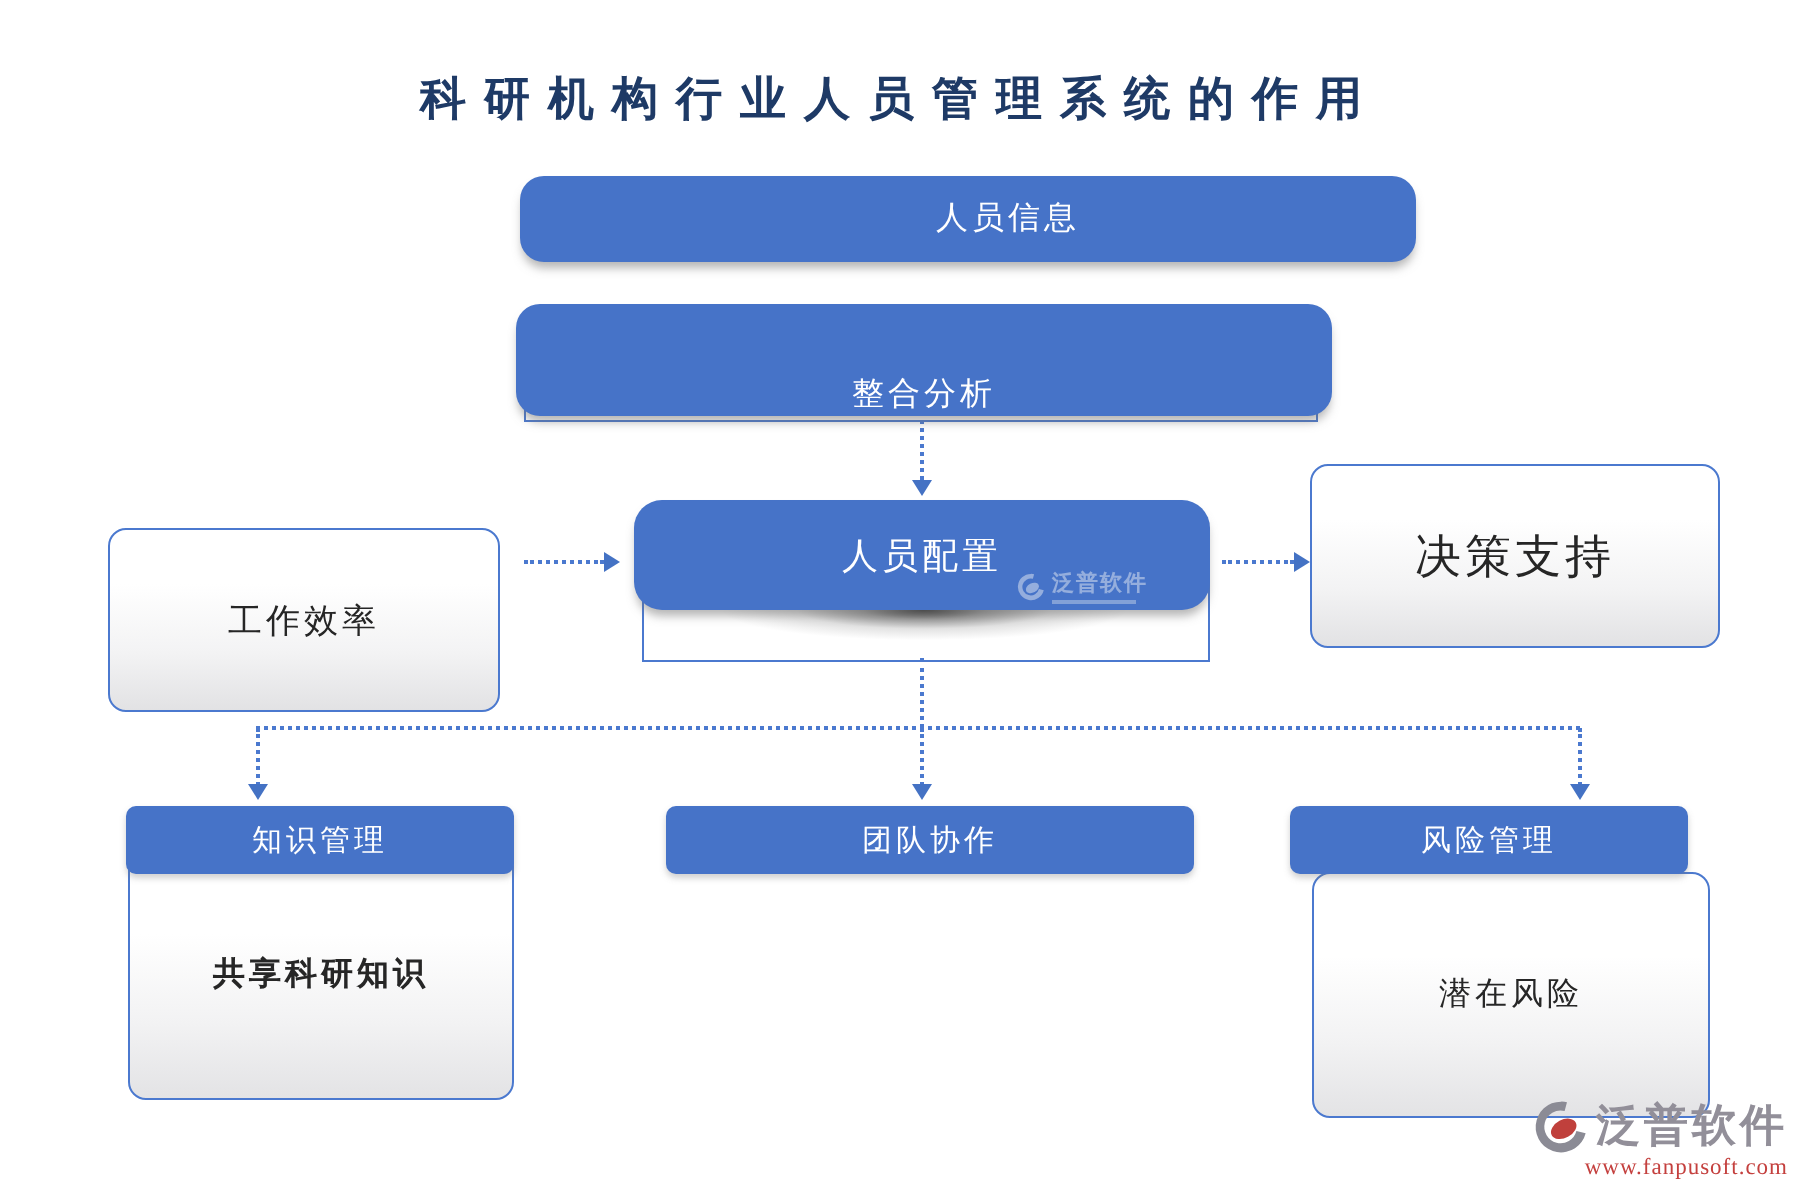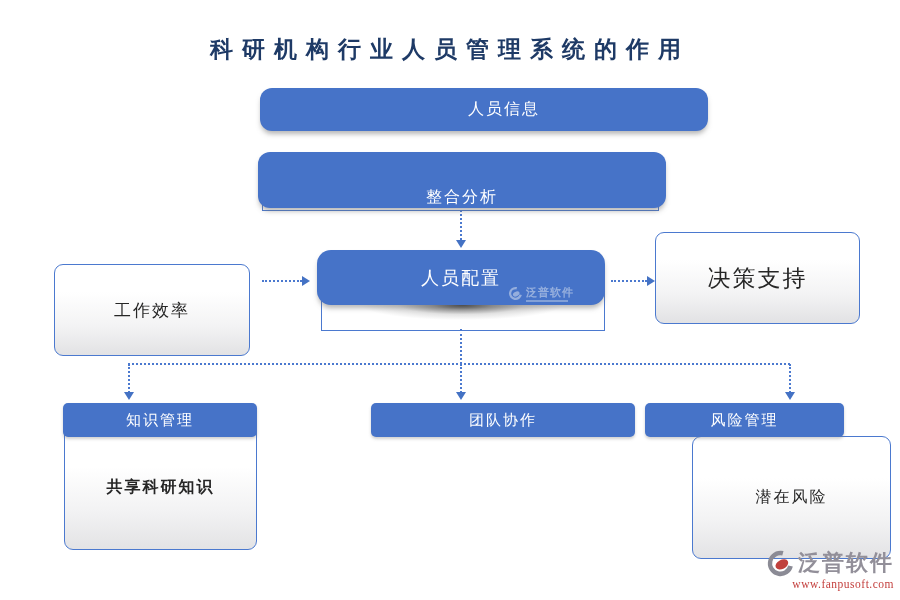--- a/index.html
+++ b/index.html
@@ -124,25 +124,25 @@
   <div class="vline" style="left:789px;top:364px;height:29px;"></div>
   <div class="arrow-down" style="left:785px;top:392px;"></div>
 
   <div class="card-body" style="left:64px;top:424px;width:191px;height:124px;font-weight:bold;">
     <span>共享科研知识</span>
   </div>
   <div class="card-header" style="left:63px;top:403px;width:194px;height:34px;">
     <span>知识管理</span>
   </div>
 
-  <div class="card-header" style="left:333px;top:403px;width:264px;height:34px;margin-left:38px;">
+  <div class="card-header" style="left:333px;top:403px;width:264px;height:34px;">
     <span>团队协作</span>
   </div>
 
-  <div class="card-body" style="left:692px;top:436px;width:197px;height:121px;">
+  <div class="card-body" style="left:656px;top:436px;width:197px;height:121px;">
     <span>潜在风险</span>
   </div>
   <div class="card-header" style="left:645px;top:403px;width:199px;height:34px;">
     <span>风险管理</span>
   </div>
 
   <div class="logo">
     <div class="logo-row">
       <svg width="29" height="29" viewBox="0 0 32 32">
         <path fill="#8b8b95" d="M16 2a14 14 0 1 0 13.6 17.4l-5.1-1.2A9 9 0 1 1 18 7.2l1.3-4.9A14 14 0 0 0 16 2z"></path>

